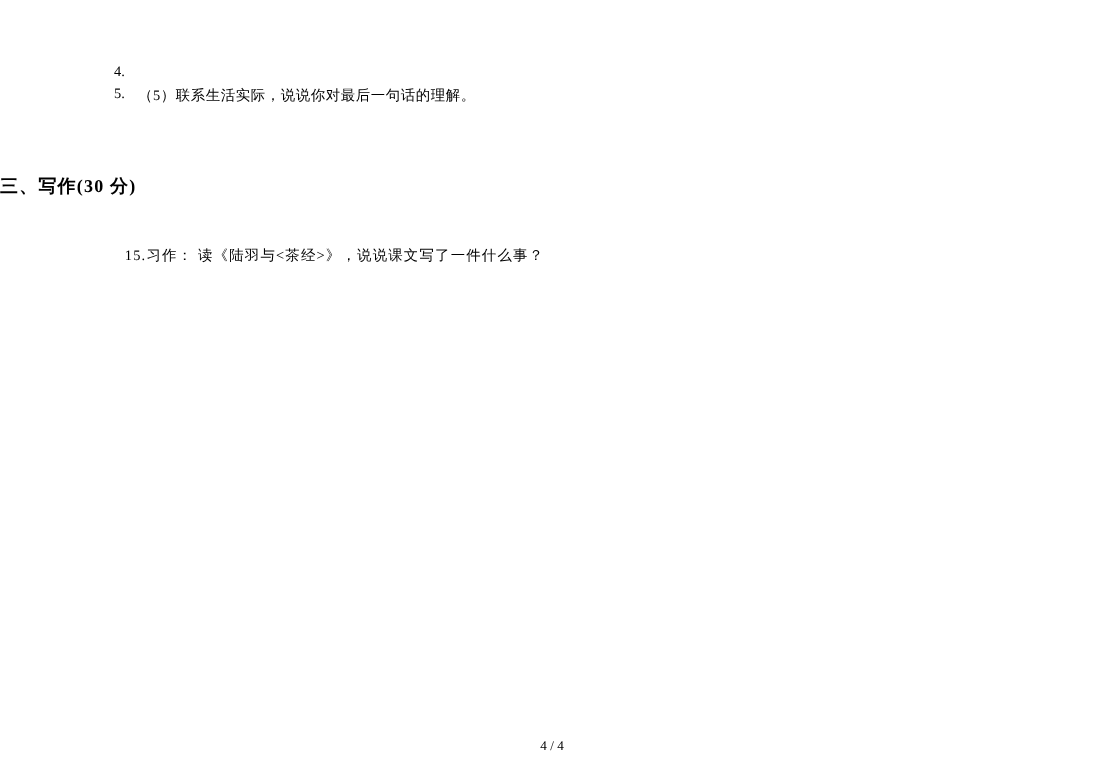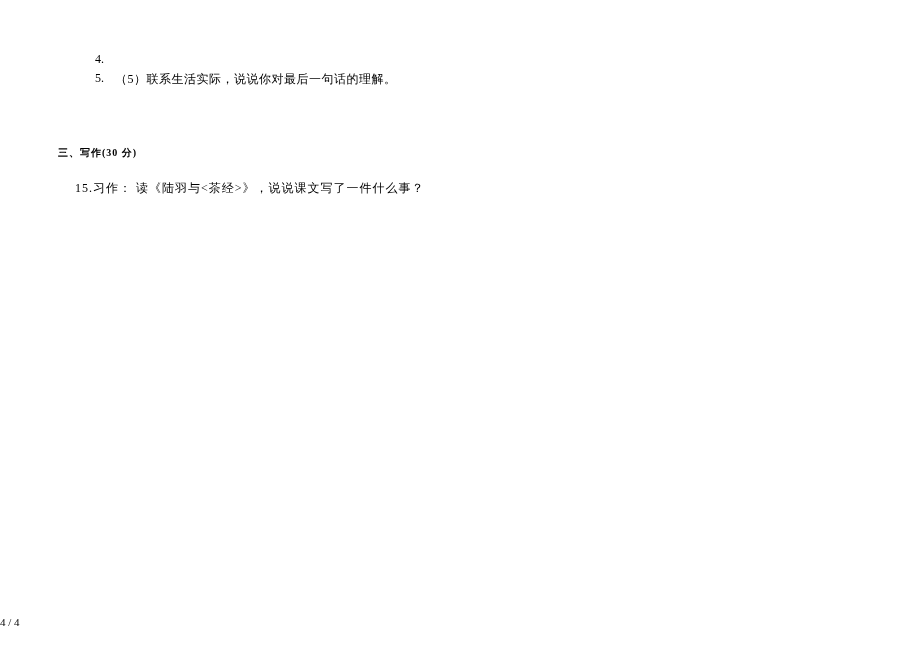--- a/index.html
+++ b/index.html
@@ -25,35 +25,35 @@
     .question-num {
       width: 20px;
       text-align: left;
     }
     .question-text {
       flex: 1;
       letter-spacing: 0.5px;
     }
     .section-header {
       font-weight: bold;
-      font-size: 10px;
-      padding-left: 58px;
+      font-size: 15px;
       margin-top: 58px;
-      margin-bottom: 20px;
+      margin-bottom: 40px;
       letter-spacing: 1px;
     }
     .exercise-item {
-      padding-left: 75px;
+      padding-left: 104px;
       letter-spacing: 1px;
     }
     .page-footer {
       position: absolute;
       bottom: 22px;
       left: 0;
       right: 0;
+      text-align: center;
       font-size: 11px;
     }
   </style>
 </head>
 <body>
 
 <div class="question-item">
   <span class="question-num">4.</span>
 </div>
 

